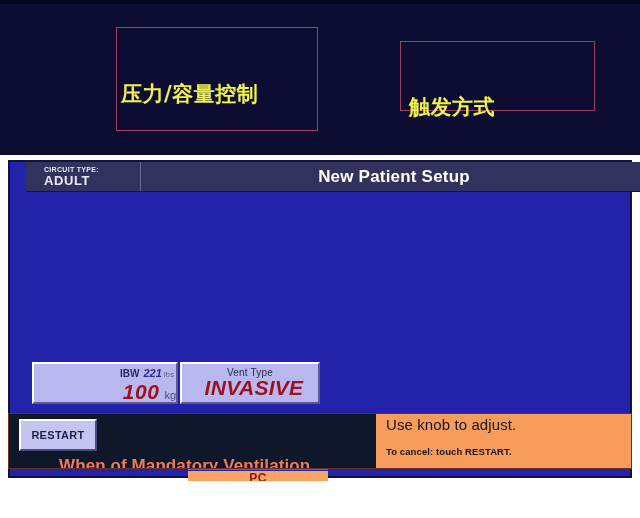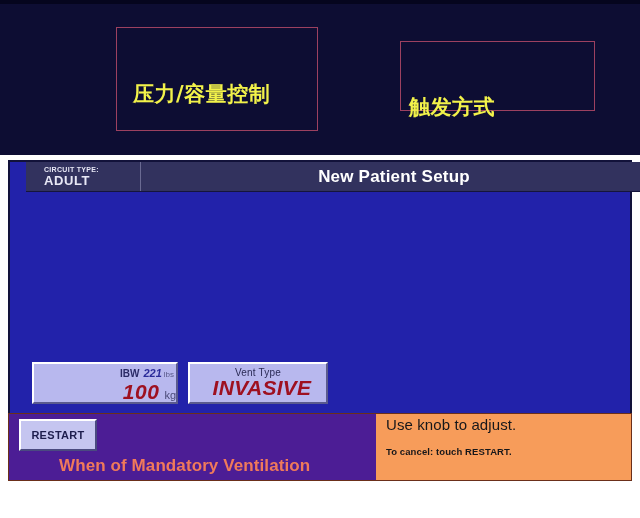--- a/index.html
+++ b/index.html
@@ -42,21 +42,21 @@
     color: #f2f24a;
     font-weight: bold;
     font-family: "DejaVu Sans", "Liberation Sans", sans-serif;
     line-height: 1.22;
     letter-spacing: 0.5px;
     white-space: pre;
   }
   #anno-left {
     left: 116px; top: 27px;
     width: 202px; height: 104px;
-    padding: 3px 6px 0 16px;
+    padding: 3px 6px 0 4px;
     font-size: 21px;
     box-sizing: border-box;
   }
   #anno-right {
     left: 400px; top: 41px;
     width: 195px; height: 70px;
     padding: 2px 6px 4px 8px;
     font-size: 21px;
     box-sizing: border-box;
   }
@@ -175,21 +175,21 @@
     display: block;
     text-align: right;
     line-height: 22px;
   }
   #ibw-kg-value {
     font-size: 21px; font-weight: bold; font-style: italic;
     color: #9e1020; letter-spacing: 0.5px;
   }
   #ibw-kg-unit { font-size: 11px; color: #4a4a78; margin-left: 5px; }
 
-  #venttype-box { left: 178px; top: 200px; width: 140px; height: 42px; }
+  #venttype-box { left: 170px; top: 200px; width: 140px; height: 42px; }
   #venttype-box .sb-value { font-size: 21px; margin-left: 8px; }
 
   #mode-box { left: 22px; top: 264px; width: 146px; height: 42px; }
 
   #mandtype-box { left: 178px; top: 264px; width: 140px; height: 44px; }
   #mandtype-box .sb-value { font-size: 22px; }
 
   #trigger-box { left: 468px; top: 264px; width: 140px; height: 42px; }
   #trigger-box .sb-value { font-size: 20px; }
   .vdot {
@@ -226,24 +226,24 @@
   .dd-option.selected {
     background: #000000;
     color: #ffffff;
   }
 
   
   #bottom-bar {
     position: absolute;
     left: 8px; top: 413px;
     width: 624px;
-    height: 68px;
+    height: 56px;
     box-sizing: border-box;
     border: 1px solid #6b2f1a;
-    background: #4c1d95;
+    background: #0f172a;
     overflow: hidden;
   }
   #restart-button {
     position: absolute;
     left: 10px; top: 5px;
     width: 78px; height: 32px;
     box-sizing: border-box;
     background: #c5c5f0;
     border-top: 2px solid #ffffff;
     border-left: 2px solid #ffffff;

